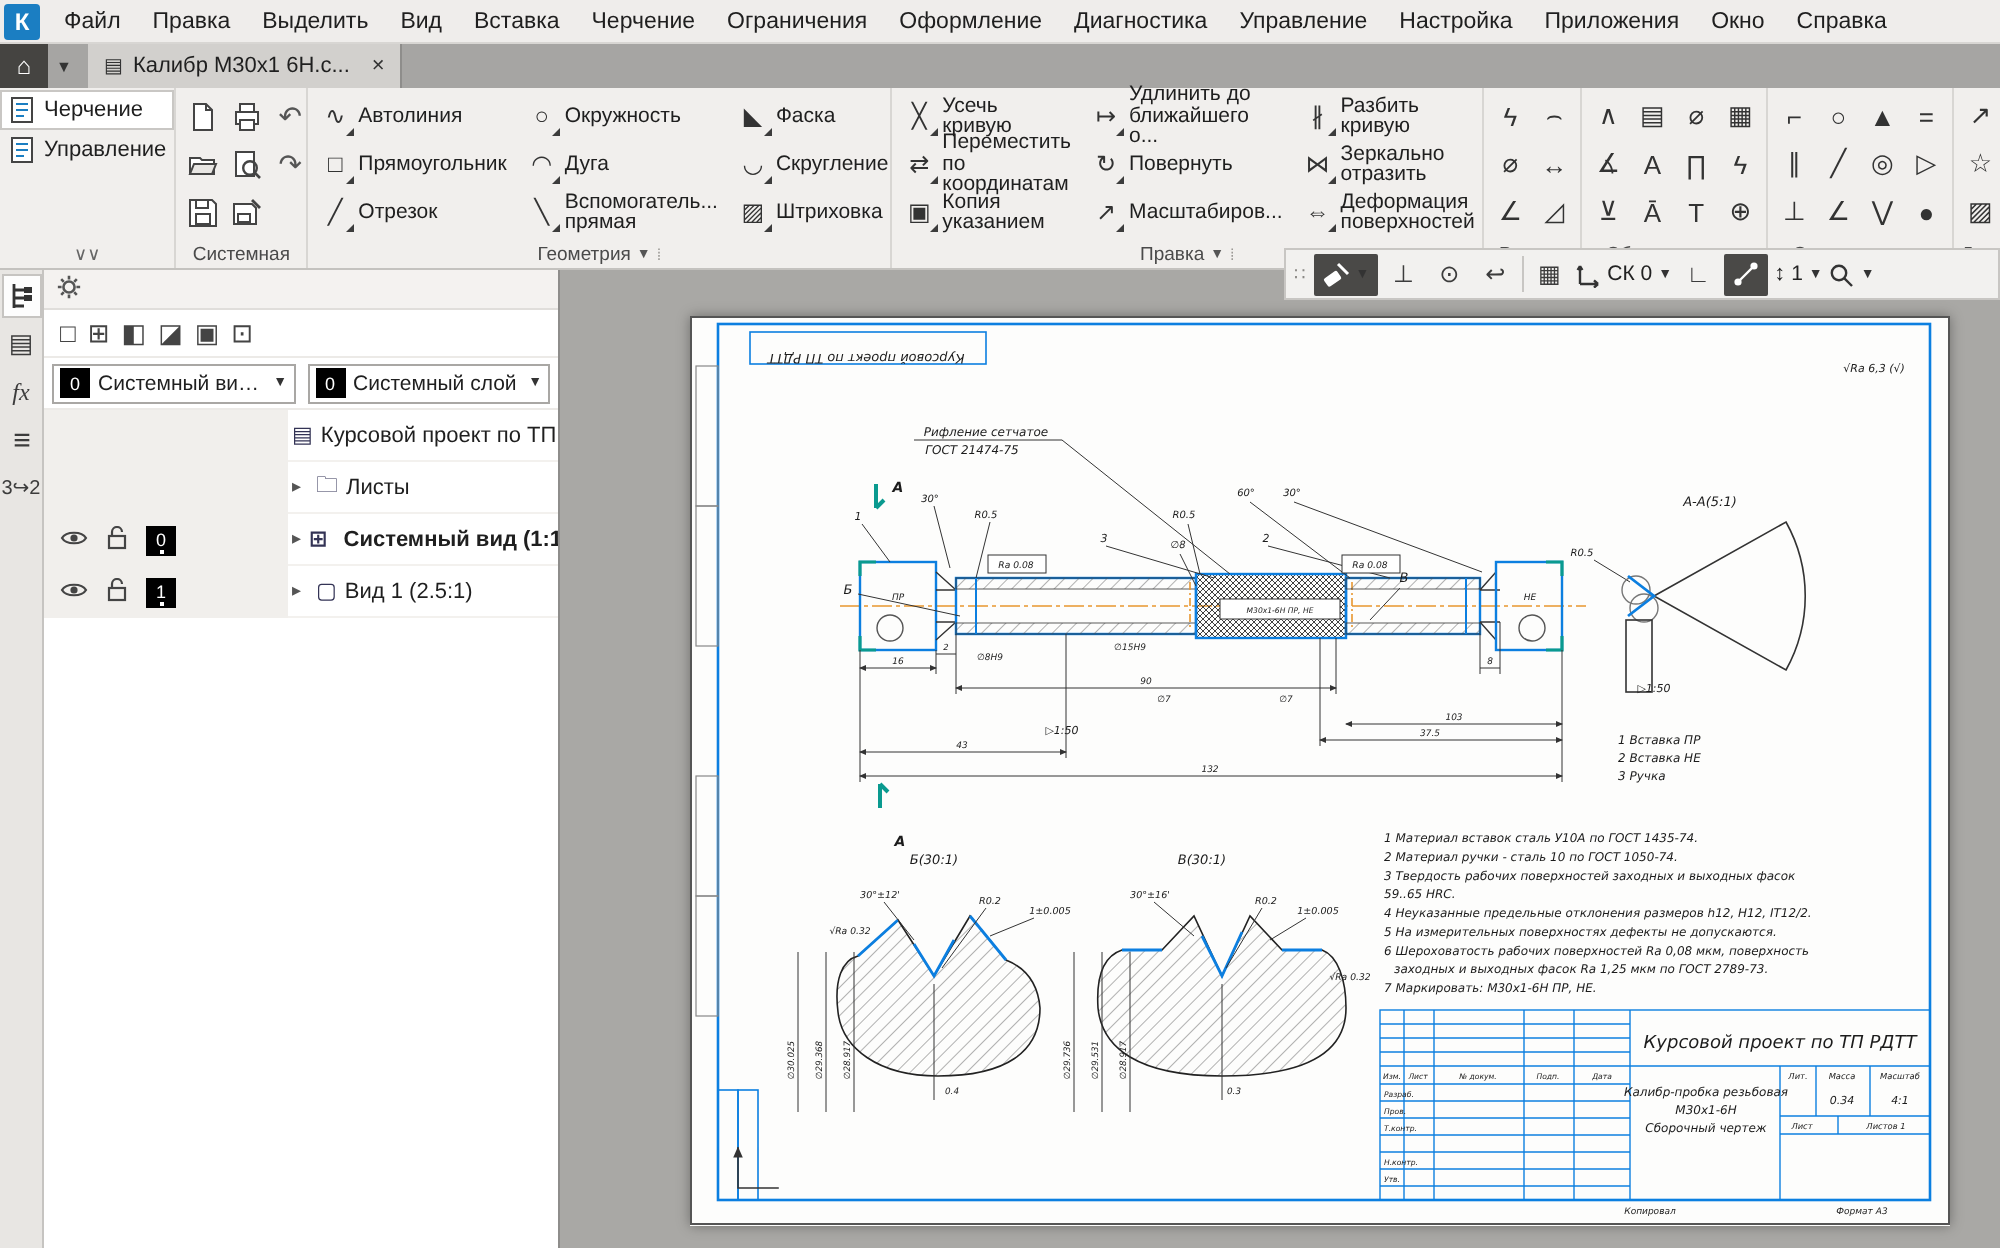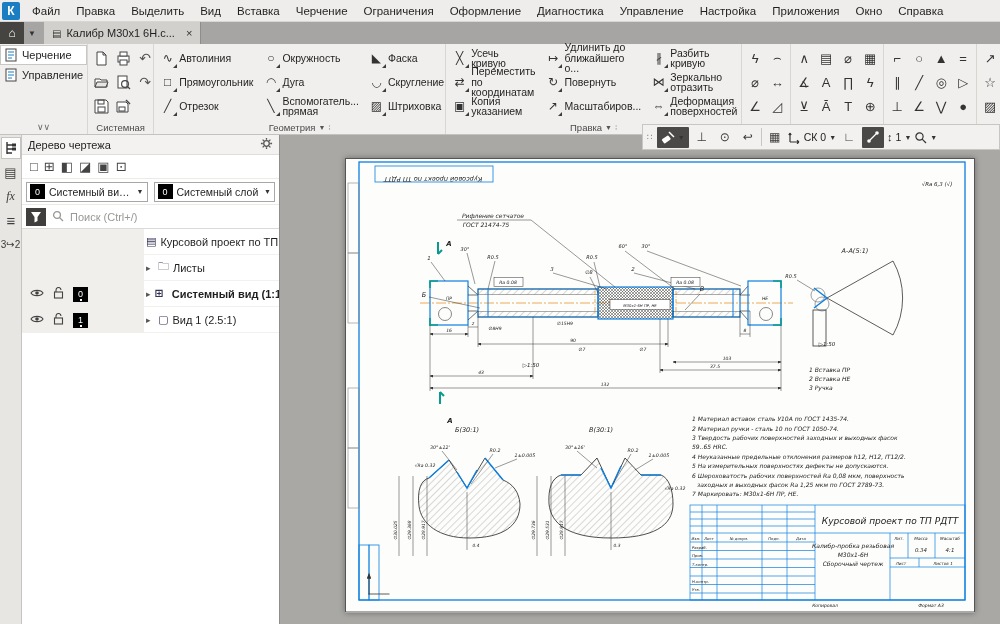--- a/index.html
+++ b/index.html
@@ -354,21 +354,20 @@
           </svg>
       </div>
       <div class="ls-icon">▤</div>
       <div class="ls-icon ls-fx">fx</div>
       <div class="ls-icon ls-eq">≡</div>
       <div class="ls-icon" style="font-size:10px">3↪2</div>
     </div>
 
     <div class="treepanel">
       <div class="tp-header">
-        <span class="title">Дерево чертежа</span>
         <span>
           <svg width="13" height="13" viewBox="0 0 14 14">
               <circle cx="7" cy="7" r="3" fill="none" stroke="#555" stroke-width="1.4"></circle>
               <path d="M7,1 V3 M7,11 V13 M1,7 H3 M11,7 H13 M2.8,2.8 L4.2,4.2 M9.8,9.8 L11.2,11.2 M11.2,2.8 L9.8,4.2 M4.2,9.8 L2.8,11.2" stroke="#555" stroke-width="1.4"></path>
             </svg>
         </span>
       </div>
       <div class="tp-icons">
           <span class="mini-icon">□</span>
           <span class="mini-icon">⊞</span>
@@ -381,34 +380,20 @@
         <div class="drop">
           <span class="badge">0</span>
           <span class="dlabel">Системный вид...</span>
           <span class="cr">▼</span>
         </div>
         <div class="drop">
           <span class="badge">0</span>
           <span class="dlabel">Системный слой</span>
           <span class="cr">▼</span>
         </div>
-      </div>
-      <div class="tp-search">
-        <span class="funnel">
-          <svg width="12" height="12" viewBox="0 0 12 12">
-              <path d="M1,1 H11 L7.5,6 V10 L4.5,11.5 V6 Z" fill="#fff"></path>
-            </svg>
-        </span>
-        <span>
-          <svg width="12" height="12" viewBox="0 0 12 12">
-              <circle cx="5" cy="5" r="3.4" fill="none" stroke="#9a9894" stroke-width="1.3"></circle>
-              <line x1="7.6" y1="7.6" x2="11" y2="11" stroke="#9a9894" stroke-width="1.3"></line>
-            </svg>
-        </span>
-        <input placeholder="Поиск (Ctrl+/)" style="">
       </div>
       <div class="tree" id="tree-rows">
           <div class="trow">
             <div class="gutter"></div>
             <div class="tlab">
               <span class="tico">▤</span>
               <span>Курсовой проект по ТП Р</span>
             </div>
           </div>
           <div class="trow">

